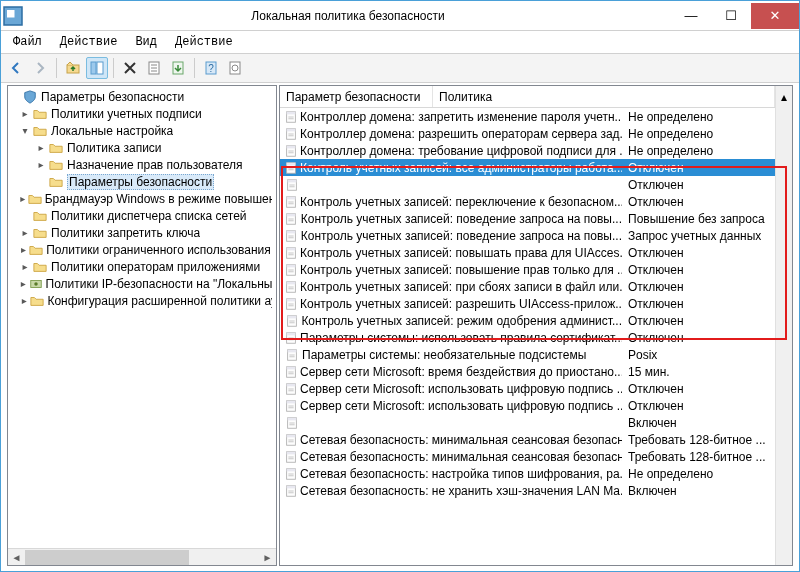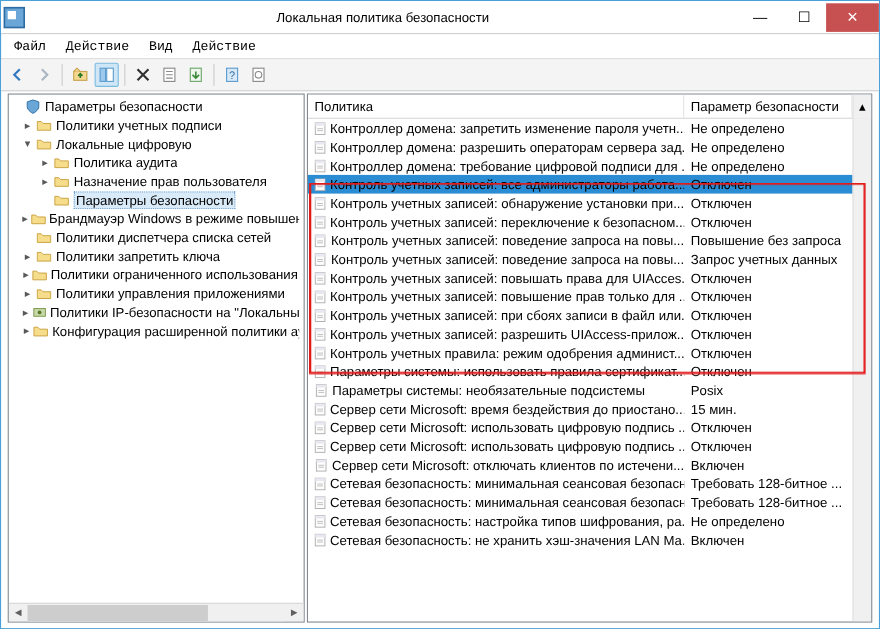--- a/index.html
+++ b/index.html
@@ -81,21 +81,21 @@
   .node.selected .lbl {
     background: #d9eaf9; border:1px dotted #7aa7d0; padding: 0 1px;
   }
   .listbody { flex:1; overflow:hidden; position:relative; }
   .row {
     display: flex; align-items:center;
     height: 17px; white-space: nowrap;
   }
   .c1 { width: 342px; display:flex; align-items:center; padding-left:4px; overflow:hidden;}
   .c2 { flex:1; padding-left:6px; overflow:hidden;}
-  .row.selected { background:#2a8dd4; color:#000000; }
+  .row.selected { background:#2a8dd4; color:#ffffff; }
   .row .ic { margin-right: 2px; }
   .redbox {
     position: fixed; border: 2px solid #e21b1b;
     pointer-events: none;
     left: 281px; top: 166px; width: 506px; height: 174px;
   }
   .hscroll {
     height: 17px; background:#f0f0f0;
     border-top:1px solid #d8d8d8;
     display:flex; align-items:center;
@@ -212,30 +212,30 @@
           </span>
           <span class="lbl">Политики учетных подписи</span>
         </div>
         <div class="node" style="padding-left: 10px;">
           <span class="tw">▾</span>
           <span class="ic">
             <svg viewBox="0 0 16 16">
               <path d="M1 4 L5 4 L7 6 L15 6 L15 13 L1 13 Z" fill="#f6dd8c" stroke="#caa23f"></path>
             </svg>
           </span>
-          <span class="lbl">Локальные цифровую</span>
+          <span class="lbl">Локальные настройка</span>
         </div>
         <div class="node" style="padding-left: 26px;">
           <span class="tw">▸</span>
           <span class="ic">
             <svg viewBox="0 0 16 16">
               <path d="M1 4 L5 4 L7 6 L15 6 L15 13 L1 13 Z" fill="#f6dd8c" stroke="#caa23f"></path>
             </svg>
           </span>
-          <span class="lbl">Политика аудита</span>
+          <span class="lbl">Политика записи</span>
         </div>
         <div class="node" style="padding-left: 26px;">
           <span class="tw">▸</span>
           <span class="ic">
             <svg viewBox="0 0 16 16">
               <path d="M1 4 L5 4 L7 6 L15 6 L15 13 L1 13 Z" fill="#f6dd8c" stroke="#caa23f"></path>
             </svg>
           </span>
           <span class="lbl">Назначение прав пользователя</span>
         </div>
@@ -284,21 +284,21 @@
           </span>
           <span class="lbl">Политики ограниченного использования программ</span>
         </div>
         <div class="node" style="padding-left: 10px;">
           <span class="tw">▸</span>
           <span class="ic">
             <svg viewBox="0 0 16 16">
               <path d="M1 4 L5 4 L7 6 L15 6 L15 13 L1 13 Z" fill="#f6dd8c" stroke="#caa23f"></path>
             </svg>
           </span>
-          <span class="lbl">Политики управления приложениями</span>
+          <span class="lbl">Политики операторам приложениями</span>
         </div>
         <div class="node" style="padding-left: 10px;">
           <span class="tw">▸</span>
           <span class="ic">
             <svg viewBox="0 0 16 16">
               <rect x="2" y="4" width="12" height="8" fill="#c8d8a8" stroke="#7a9a4a"></rect>
               <circle cx="8" cy="8" r="2" fill="#5a7a2a"></circle>
             </svg>
           </span>
           <span class="lbl">Политики IP-безопасности на "Локальный компьютер"</span>
@@ -317,22 +317,22 @@
       <div class="hs-arrow">◄</div>
       <div class="hs-track">
           <div class="hs-thumb" style="width:70%"></div>
         </div>
       <div class="hs-arrow">►</div>
     </div>
   </div>
 
   <div class="pane rightpane">
     <div class="listhdr">
+      <div class="colh" style="flex:1">Параметр безопасности</div>
       <div class="colh" style="width:342px">Политика</div>
-      <div class="colh" style="flex:1">Параметр безопасности</div>
       <div class="vscroll-stub" style="height:22px;display:flex;align-items:center;justify-content:center;">▴</div>
     </div>
     <div style="display:flex;flex:1;overflow:hidden;">
       <div class="listbody" id="listbody" style="flex:1;">
           <div class="row">
             <div class="c1">
               <span class="ic">
                 <svg viewBox="0 0 16 16">
                   <rect x="3" y="2" width="10" height="12" fill="#fdfdfd" stroke="#b0b0b0"></rect>
                   <rect x="3" y="2" width="10" height="3" fill="#e8e8f0"></rect>
@@ -389,21 +389,20 @@
           <div class="row">
             <div class="c1">
               <span class="ic">
                 <svg viewBox="0 0 16 16">
                   <rect x="3" y="2" width="10" height="12" fill="#fdfdfd" stroke="#b0b0b0"></rect>
                   <rect x="3" y="2" width="10" height="3" fill="#e8e8f0"></rect>
                   <line x1="5" y1="8" x2="11" y2="8" stroke="#c0c0c0"></line>
                   <line x1="5" y1="10" x2="11" y2="10" stroke="#c0c0c0"></line>
                 </svg>
               </span>
-              <span>Контроль учетных записей: обнаружение установки при...</span>
             </div>
             <div class="c2"><span>Отключен</span></div>
           </div>
           <div class="row">
             <div class="c1">
               <span class="ic">
                 <svg viewBox="0 0 16 16">
                   <rect x="3" y="2" width="10" height="12" fill="#fdfdfd" stroke="#b0b0b0"></rect>
                   <rect x="3" y="2" width="10" height="3" fill="#e8e8f0"></rect>
                   <line x1="5" y1="8" x2="11" y2="8" stroke="#c0c0c0"></line>
@@ -501,21 +500,21 @@
           <div class="row">
             <div class="c1">
               <span class="ic">
                 <svg viewBox="0 0 16 16">
                   <rect x="3" y="2" width="10" height="12" fill="#fdfdfd" stroke="#b0b0b0"></rect>
                   <rect x="3" y="2" width="10" height="3" fill="#e8e8f0"></rect>
                   <line x1="5" y1="8" x2="11" y2="8" stroke="#c0c0c0"></line>
                   <line x1="5" y1="10" x2="11" y2="10" stroke="#c0c0c0"></line>
                 </svg>
               </span>
-              <span>Контроль учетных правила: режим одобрения админист...</span>
+              <span>Контроль учетных записей: режим одобрения админист...</span>
             </div>
             <div class="c2"><span>Отключен</span></div>
           </div>
           <div class="row">
             <div class="c1">
               <span class="ic">
                 <svg viewBox="0 0 16 16">
                   <rect x="3" y="2" width="10" height="12" fill="#fdfdfd" stroke="#b0b0b0"></rect>
                   <rect x="3" y="2" width="10" height="3" fill="#e8e8f0"></rect>
                   <line x1="5" y1="8" x2="11" y2="8" stroke="#c0c0c0"></line>
@@ -585,21 +584,20 @@
           <div class="row">
             <div class="c1">
               <span class="ic">
                 <svg viewBox="0 0 16 16">
                   <rect x="3" y="2" width="10" height="12" fill="#fdfdfd" stroke="#b0b0b0"></rect>
                   <rect x="3" y="2" width="10" height="3" fill="#e8e8f0"></rect>
                   <line x1="5" y1="8" x2="11" y2="8" stroke="#c0c0c0"></line>
                   <line x1="5" y1="10" x2="11" y2="10" stroke="#c0c0c0"></line>
                 </svg>
               </span>
-              <span>Сервер сети Microsoft: отключать клиентов по истечени...</span>
             </div>
             <div class="c2"><span>Включен</span></div>
           </div>
           <div class="row">
             <div class="c1">
               <span class="ic">
                 <svg viewBox="0 0 16 16">
                   <rect x="3" y="2" width="10" height="12" fill="#fdfdfd" stroke="#b0b0b0"></rect>
                   <rect x="3" y="2" width="10" height="3" fill="#e8e8f0"></rect>
                   <line x1="5" y1="8" x2="11" y2="8" stroke="#c0c0c0"></line>

